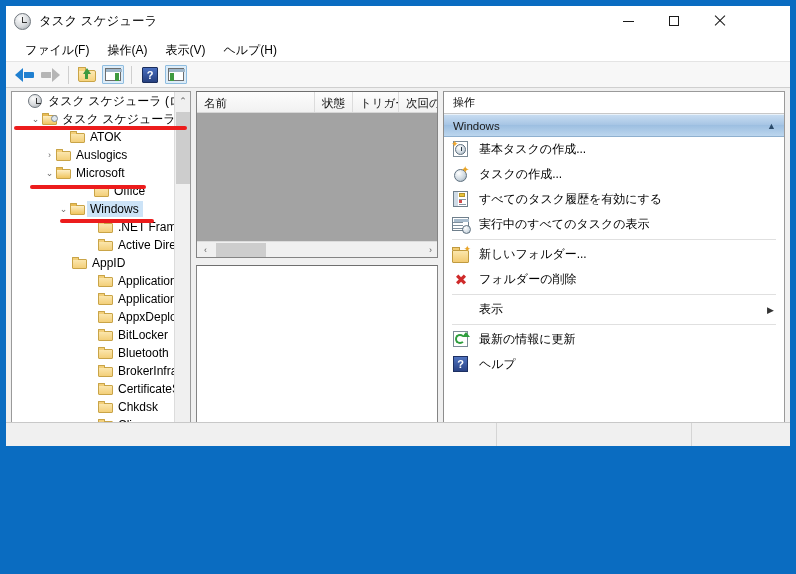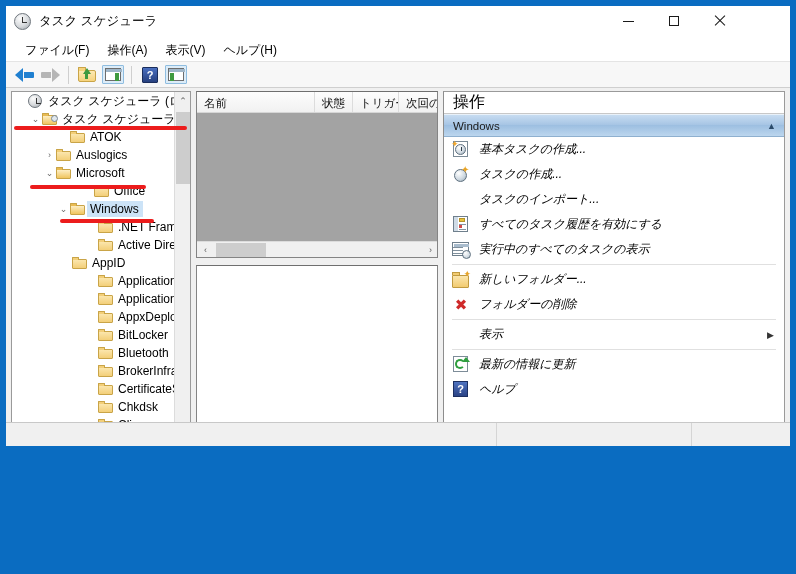--- a/index.html
+++ b/index.html
@@ -154,32 +154,32 @@
     display:flex;align-items:center;justify-content:center;font-size:9px;color:#5a5a5a; }
   #list-hsb .sb-lf { left:0; } #list-hsb .sb-rt { right:0; }
   #list-hthumb { position:absolute; left:19px; top:1px; width:50px;height:14px; background:#cdcdcd; }
   #detail-bottom { position:absolute; left:0; top:174px; width:242px; height:266px;
     border:1px solid #848484; border-top-color:#6f6f6f; background:#fff; }
 
   
   #act-pane { position:absolute; left:437px; top:3px; width:342px; height:440px;
     background:#fff; border:1px solid #9a9a9a; border-left-color:#8d8d8d; overflow:hidden; }
   #act-title { height:22px; display:flex; align-items:center; padding-left:9px;
-    font-size:16px; color:#000; border-bottom:1px solid #c8c8c8; background:#fff; }
+    font-size:11px; color:#000; border-bottom:1px solid #c8c8c8; background:#fff; }
   #act-group {
     height:23px; display:flex; align-items:center; padding:0 8px 0 9px;
     background:linear-gradient(#c7dcf1,#a8c6e5 45%, #9dbfe1 50%, #bcd6ee 100%);
     border-top:1px solid #e9f1f9; border-bottom:1px solid #8fb0cf;
     font-size:11.5px; color:#1a1a1a; justify-content:space-between;
   }
   #act-group .chev-up { font-size:9px; color:#2a4a6a; }
   .act-item { height:25px; display:flex; align-items:center; padding-left:8px; font-size:12px; color:#000;
     position:relative; white-space:nowrap; }
   .act-item .ai { width:18px;height:17px; flex:none; margin-right:9px; position:relative; }
-  .act-item .alabel { padding-left:0;font-style:italic; }
+  .act-item .alabel { padding-left:0; }
   .act-item.nogap .ai { visibility:hidden; }
   .act-sep { height:1px; background:#e0e0e0; margin:2px 8px 2px 8px; }
   .act-item .submenu { position:absolute; right:10px; font-size:9px; color:#333; }
 
   
   .ai-clockdoc { }
   .ai-clockdoc .pg { position:absolute; left:1px; top:0; width:15px;height:16px; background:#fff;
       border:1px solid #7b8a96; }
   .ai-clockdoc .cl { position:absolute; left:3px; top:3px; width:11px;height:11px; border-radius:50%;
       background:radial-gradient(circle at 35% 30%, #fff 0%, #cfd8e0 60%, #90a0ad 100%); border:1px solid #5f7180; }
@@ -532,24 +532,20 @@
               </span>
               <span class="alabel">基本タスクの作成...</span>
             </div>
             <div class="act-item">
               <span class="ai ai-clockstar">
                 <span class="cl2"></span>
                 <span class="star2">✦</span>
               </span>
               <span class="alabel">タスクの作成...</span>
             </div>
-            <div class="act-item nogap">
-              <span class="ai"></span>
-              <span class="alabel">タスクのインポート...</span>
-            </div>
             <div class="act-item">
               <span class="ai ai-hist">
                 <span class="hb"></span>
                 <span class="hsid"></span>
                 <span class="hy"></span>
                 <span class="hl" style="top:8px"></span>
                 <span class="hr"></span>
                 <span class="hl" style="top:13px"></span>
               </span>
               <span class="alabel">すべてのタスク履歴を有効にする</span>

